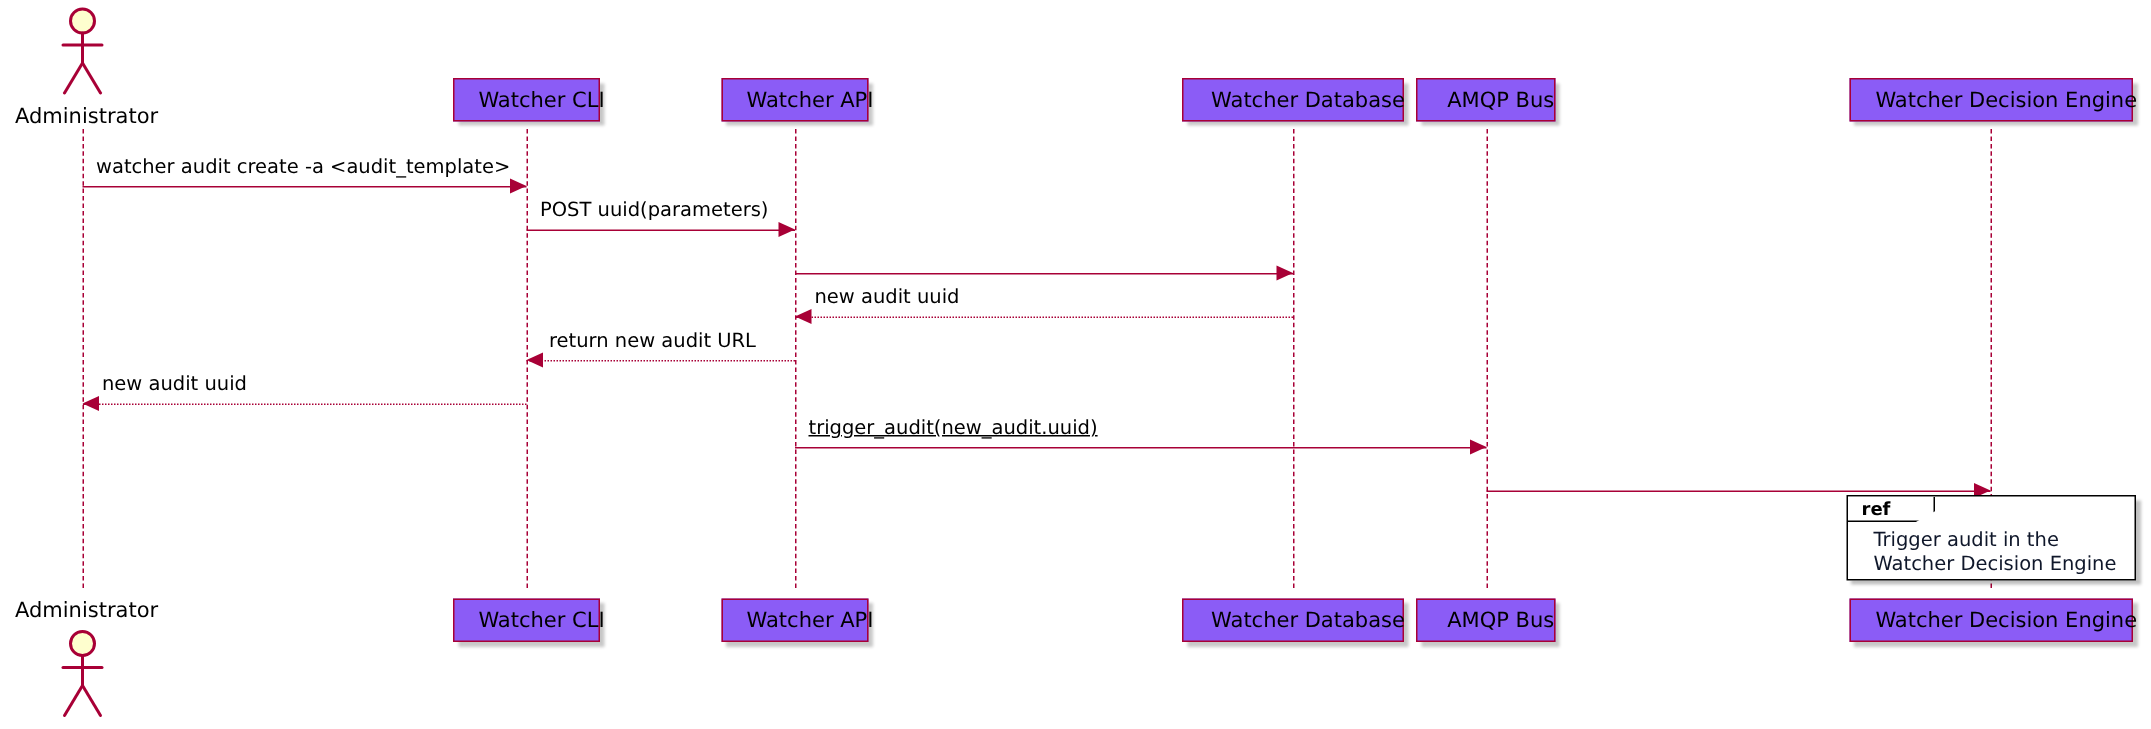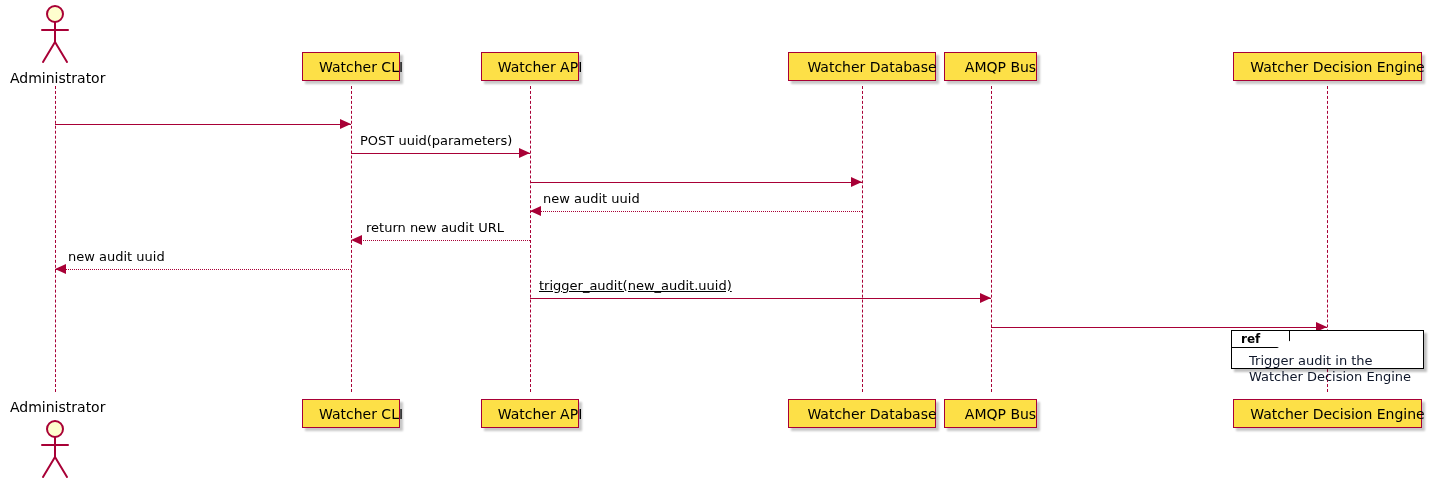--- a/index.html
+++ b/index.html
@@ -17,21 +17,21 @@
     background: #FFFFFF;
     overflow: hidden;
   }
   .lifeline {
     position: absolute;
     width: 0;
     border-left: 1px dashed #A80036;
   }
   .pbox {
     position: absolute;
-    background: #fde047;
+    background: #8b5cf6;
     border: 1.5px solid #A80036;
     box-shadow: 3px 3px 2px rgba(0,0,0,0.22);
     color: #000000;
     font-size: 14px;
     line-height: 1;
     text-align: right;
     white-space: nowrap;
     box-sizing: border-box;
     display: flex;
     align-items: center;
@@ -148,40 +148,41 @@
     <div class="pbox" style="left: 481px; top: 52px; width: 98px; height: 29px;">Watcher API</div>
     <div class="pbox" style="left: 481px; top: 399px; width: 98px; height: 29px;">Watcher API</div>
     <div class="pbox" style="left: 788px; top: 52px; width: 148px; height: 29px;">Watcher Database</div>
     <div class="pbox" style="left: 788px; top: 399px; width: 148px; height: 29px;">Watcher Database</div>
     <div class="pbox" style="left: 944px; top: 52px; width: 93px; height: 29px;">AMQP Bus</div>
     <div class="pbox" style="left: 944px; top: 399px; width: 93px; height: 29px;">AMQP Bus</div>
     <div class="pbox" style="left: 1233px; top: 52px; width: 189px; height: 29px;">Watcher Decision Engine</div>
     <div class="pbox" style="left: 1233px; top: 399px; width: 189px; height: 29px;">Watcher Decision Engine</div>
     <div class="msg-line" style="left: 55px; top: 124px; width: 296px;"></div>
     <div class="arrowhead right" style="left: 340px; top: 119px;"></div>
+    <div class="msg-label" style="left: 64px; top: 105px;">watcher audit create -a &lt;audit_template&gt;</div>
     <div class="msg-line" style="left: 351px; top: 153px; width: 179px;"></div>
     <div class="arrowhead right" style="left: 519px; top: 148px;"></div>
     <div class="msg-label" style="left: 360px; top: 134px;">POST uuid(parameters)</div>
     <div class="msg-line" style="left: 530px; top: 182px; width: 332px;"></div>
     <div class="arrowhead right" style="left: 851px; top: 177px;"></div>
     <div class="msg-line dotted" style="left: 530px; top: 211px; width: 332px;"></div>
     <div class="arrowhead left" style="left: 530px; top: 206px;"></div>
     <div class="msg-label" style="left: 543px; top: 192px;">new audit uuid</div>
     <div class="msg-line dotted" style="left: 351px; top: 240px; width: 179px;"></div>
     <div class="arrowhead left" style="left: 351px; top: 235px;"></div>
     <div class="msg-label" style="left: 366px; top: 221px;">return new audit URL</div>
     <div class="msg-line dotted" style="left: 55px; top: 269px; width: 296px;"></div>
     <div class="arrowhead left" style="left: 55px; top: 264px;"></div>
     <div class="msg-label" style="left: 68px; top: 250px;">new audit uuid</div>
     <div class="msg-line" style="left: 530px; top: 298px; width: 461px;"></div>
     <div class="arrowhead right" style="left: 980px; top: 293px;"></div>
     <div class="msg-label" style="left: 539px; top: 279px; text-decoration: underline;">trigger_audit(new_audit.uuid)</div>
     <div class="msg-line" style="left: 991px; top: 327px; width: 336px;"></div>
     <div class="arrowhead right" style="left: 1316px; top: 322px;"></div>
-    <div class="refbox" style="left: 1231px; top: 330px; width: 193px; height: 39px;">
+    <div class="refbox" style="left: 1231px; top: 330px; width: 193px; height: 57px;">
       <div class="reftab" style="width: 58px; clip-path: polygon(0px 0px, 100% 0px, 100% 58%, 78% 100%, 0px 100%);"></div>
       <div class="reftab-label">ref</div>
       <div class="ref-text">
         <div>Trigger audit in the</div>
         <div>Watcher Decision Engine</div>
       </div>
     </div>
   </div>
 
 </body></html>

